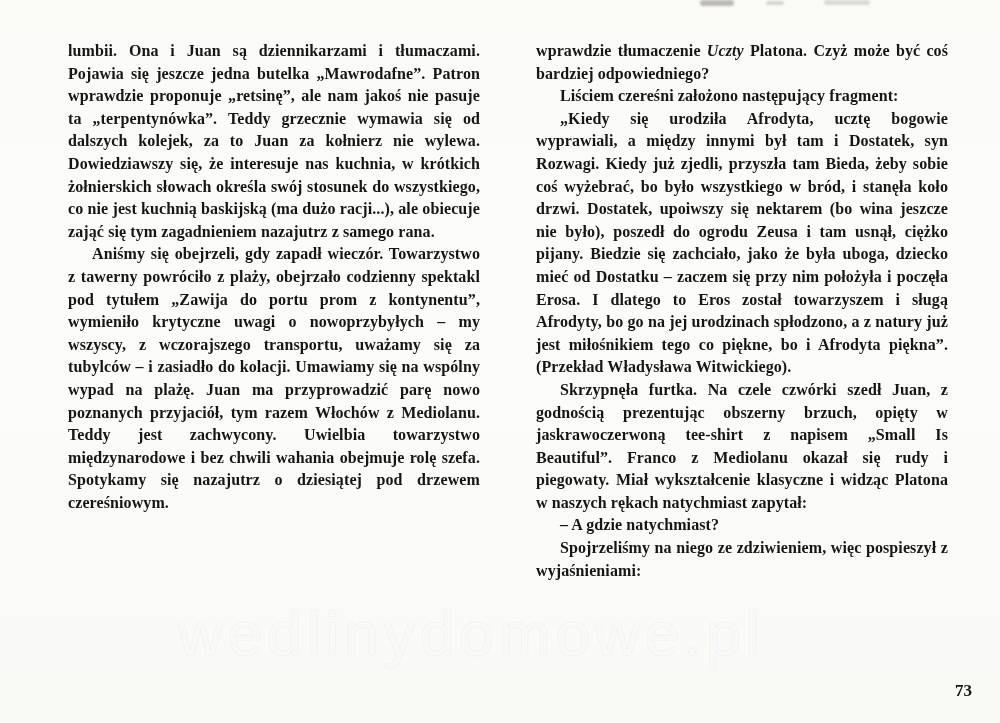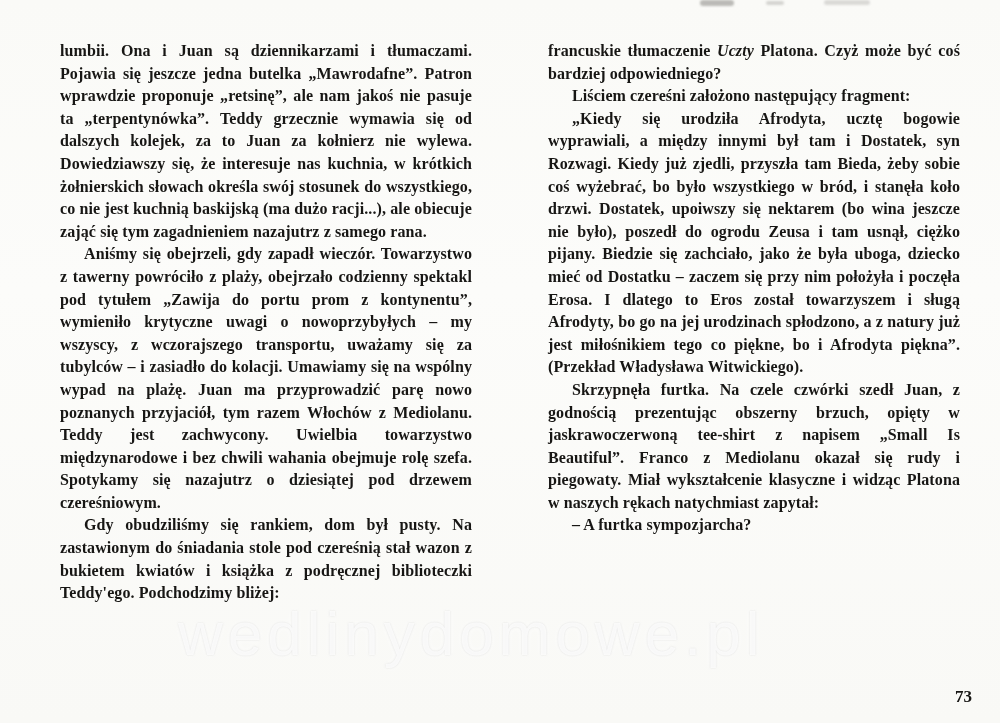--- a/index.html
+++ b/index.html
@@ -13,24 +13,24 @@
     position: relative;
   }
   .page {
     position: absolute;
     inset: 0;
     background: linear-gradient(180deg, #fafaf7 0%, #fcfcfa 40%, #f9f9f6 100%);
   }
   .columns {
     position: absolute;
     top: 40px;
-    left: 60px;
+    left: 68px;
     right: 56px;
     display: flex;
-    gap: 76px;
+    gap: 56px;
   }
   .col {
     width: 412px;
     flex: 0 0 412px;
     font-size: 16px;
     line-height: 22.6px;
     font-weight: bold;
     color: #171614;
     text-align: justify;
     letter-spacing: 0.1px;
@@ -47,21 +47,21 @@
     letter-spacing: 5px;
     color: rgba(255,255,255,0.78);
     text-shadow: 0 0 2px rgba(170,170,170,0.35), 0 0 6px rgba(255,255,255,0.9);
     pointer-events: none;
     z-index: 5;
     white-space: nowrap;
     text-align: right;
   }
   .page-number {
     position: absolute;
-    bottom: 16px;
+    bottom: 22px;
     right: 28px;
     font-size: 17px;
     font-weight: bold;
     color: #171614;
   }
   .artifact {
     position: absolute;
     background: rgba(110,108,104,0.45);
     border-radius: 3px;
     filter: blur(1px);
@@ -77,29 +77,29 @@
 
   <div class="artifact a1"></div>
   <div class="artifact a2"></div>
   <div class="artifact a3"></div>
 
   <div class="columns">
 
     <div class="col">
       <p>lumbii. Ona i Juan są dziennikarzami i tłumaczami. Pojawia się jeszcze jedna butelka „Mawrodafne”. Patron wprawdzie proponuje „retsinę”, ale nam jakoś nie pasuje ta „terpentynówka”. Teddy grzecznie wymawia się od dalszych kolejek, za to Juan za kołnierz nie wylewa. Dowiedziawszy się, że interesuje nas kuchnia, w krótkich żołnierskich słowach określa swój stosunek do wszystkiego, co nie jest kuchnią baskijską (ma dużo racji...), ale obiecuje zająć się tym zagadnieniem nazajutrz z samego rana.</p>
       <p class="indent">Aniśmy się obejrzeli, gdy zapadł wieczór. Towarzystwo z tawerny powróciło z plaży, obejrzało codzienny spektakl pod tytułem „Zawija do portu prom z kontynentu”, wymieniło krytyczne uwagi o nowoprzybyłych – my wszyscy, z wczorajszego transportu, uważamy się za tubylców – i zasiadło do kolacji. Umawiamy się na wspólny wypad na plażę. Juan ma przyprowadzić parę nowo poznanych przyjaciół, tym razem Włochów z Mediolanu. Teddy jest zachwycony. Uwielbia towarzystwo międzynarodowe i bez chwili wahania obejmuje rolę szefa. Spotykamy się nazajutrz o dziesiątej pod drzewem czereśniowym.</p>
-      <p class="indent">Gdy obudziliśmy się rankiem, dom był pusty. Na zastawionym do śniadania stole pod czereśnią stał wazon z bukietem kwiatów i książka z podręcznej biblioteczki Teddy'ego. Podchodzimy bliżej:</p>
     </div>
 
     <div class="col">
-      <p><span>francuskie tłumaczenie </span><em>Uczty</em><span> Platona. Czyż może być coś bardziej odpowiedniego?</span></p>
+      <p><span>wprawdzie tłumaczenie </span><em>Uczty</em><span> Platona. Czyż może być coś bardziej odpowiedniego?</span></p>
       <p class="indent">Liściem czereśni założono następujący fragment:</p>
       <p class="indent">„Kiedy się urodziła Afrodyta, ucztę bogowie wyprawiali, a między innymi był tam i Dostatek, syn Rozwagi. Kiedy już zjedli, przyszła tam Bieda, żeby sobie coś wyżebrać, bo było wszystkiego w bród, i stanęła koło drzwi. Dostatek, upoiwszy się nektarem (bo wina jeszcze nie było), poszedł do ogrodu Zeusa i tam usnął, ciężko pijany. Biedzie się zachciało, jako że była uboga, dziecko mieć od Dostatku – zaczem się przy nim położyła i poczęła Erosa. I dlatego to Eros został towarzyszem i sługą Afrodyty, bo go na jej urodzinach spłodzono, a z natury już jest miłośnikiem tego co piękne, bo i Afrodyta piękna”. (Przekład Władysława Witwickiego).</p>
       <p class="indent">Skrzypnęła furtka. Na czele czwórki szedł Juan, z godnością prezentując obszerny brzuch, opięty w jaskrawoczerwoną tee-shirt z napisem „Small Is Beautiful”. Franco z Mediolanu okazał się rudy i piegowaty. Miał wykształcenie klasyczne i widząc Platona w naszych rękach natychmiast zapytał:</p>
-      <p class="indent">– A furtka sympozjarcha?</p>
+      <p class="indent">– A gdzie natychmiast?</p>
+      <p class="indent">Spojrzeliśmy na niego ze zdziwieniem, więc pospieszył z wyjaśnieniami:</p>
     </div>
 
   </div>
 
   <div class="watermark">wedlinydomowe.pl</div>
 
   <div class="page-number">73</div>
 
 </div>
 

